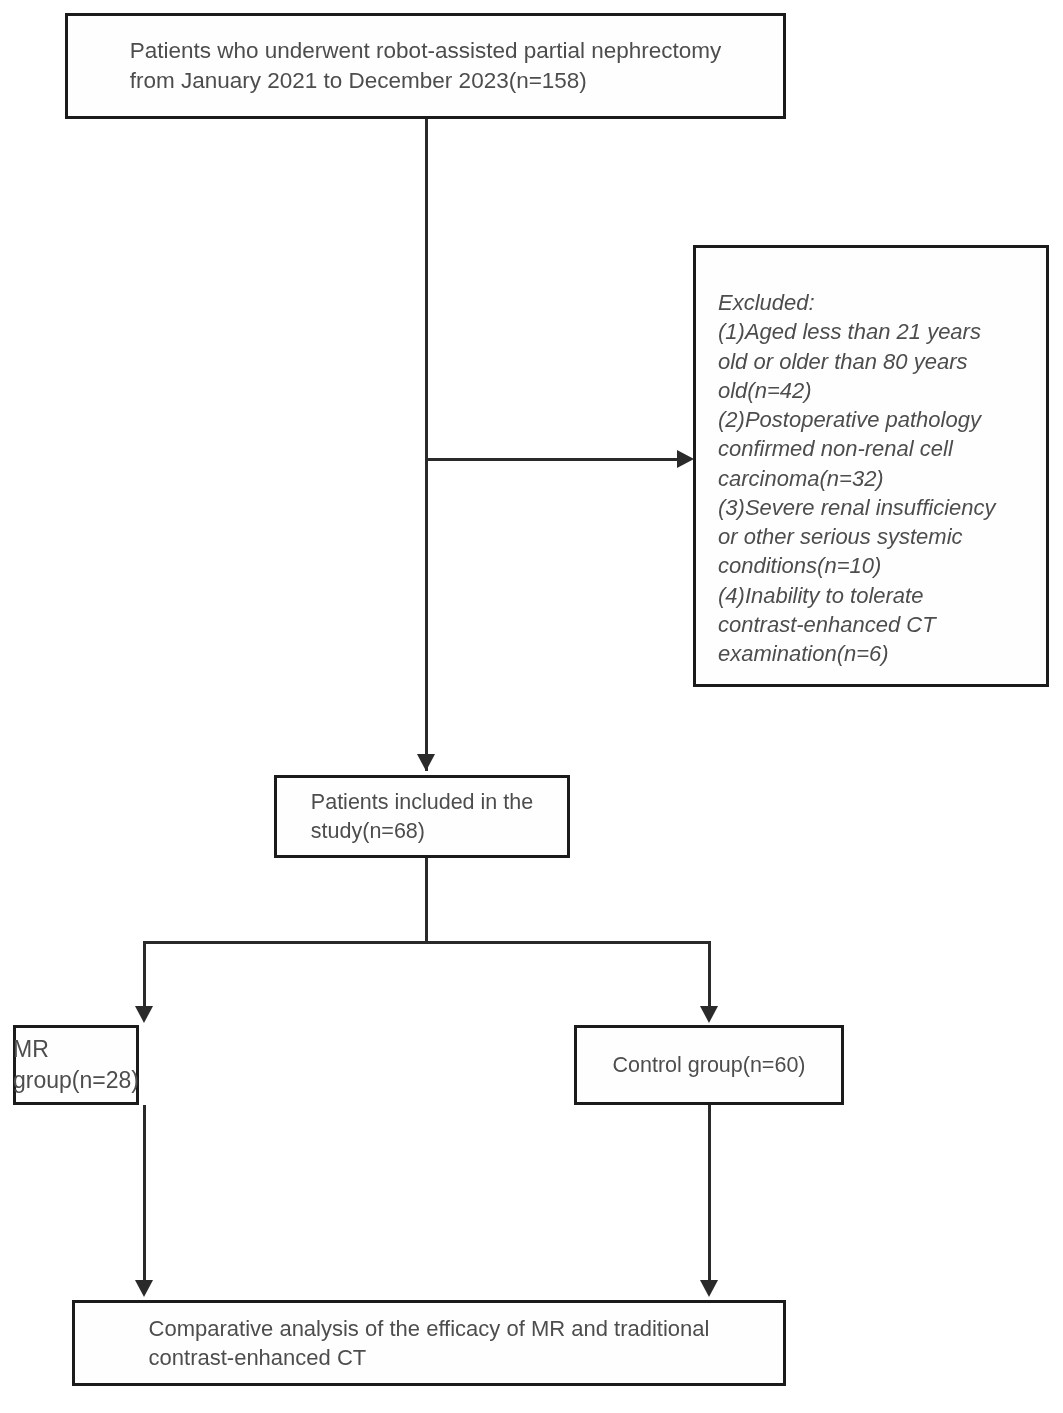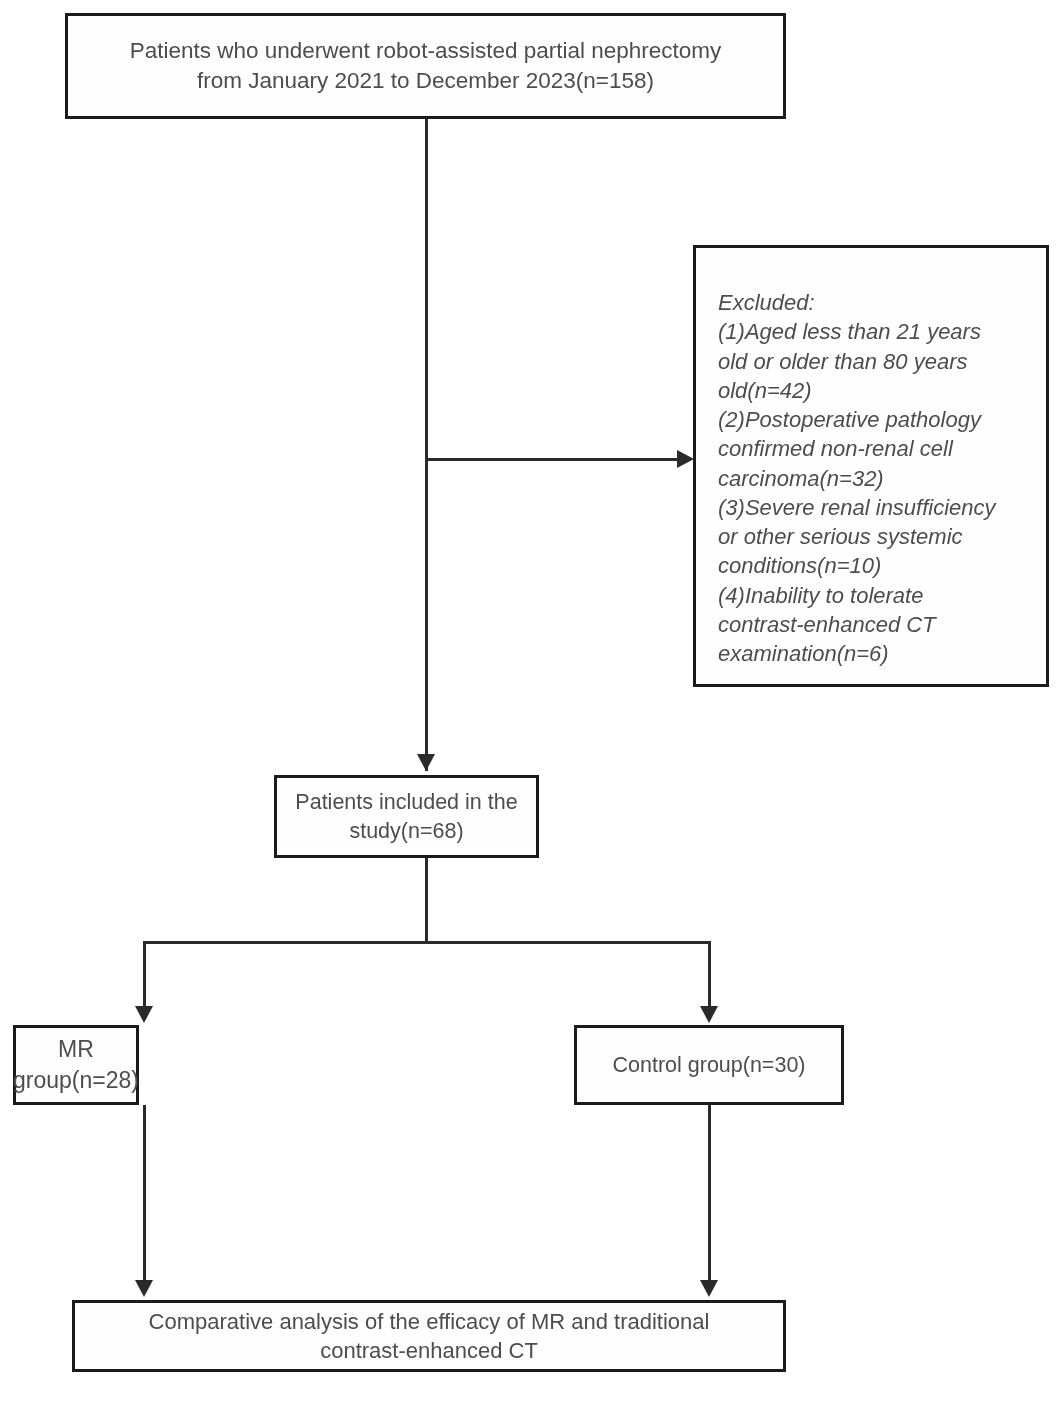--- a/index.html
+++ b/index.html
@@ -20,21 +20,21 @@
   }
   .node {
     position: absolute;
     box-sizing: border-box;
     border: 3px solid #1b1b1b;
     background: #fefefe;
     color: #4d4d4d;
     display: flex;
     align-items: center;
     justify-content: center;
-    text-align: center;
+    text-align: left;
     line-height: 1.33;
   }
   .node-text {
     display: block;
     white-space: pre-line;
   }
 
   
   #node-enrolled {
     left: 65px;  top: 13px;
@@ -49,37 +49,37 @@
     justify-content: flex-start;
     align-items: flex-start;
     text-align: left;
     padding: 40px 10px 0 22px;
     line-height: 1.33;
     font-style: italic;
   }
   #node-excluded .node-text { text-align: left; }
   #node-included {
     left: 274px; top: 775px;
-    width: 265px; height: 83px;
+    width: 296px; height: 83px;
     font-size: 21.5px;
     padding: 9px 12px;
   }
   #node-mr-group {
     left: 13px; top: 1025px;
     width: 126px; height: 80px;
     font-size: 23px;
   }
   #node-control-group {
     left: 574px; top: 1025px;
     width: 270px; height: 80px;
     font-size: 21.5px;
   }
   #node-analysis {
     left: 72px; top: 1300px;
-    width: 714px; height: 72px;
+    width: 714px; height: 86px;
     font-size: 22px;
     padding: 0 16px;
   }
 
   
   .edge {
     position: absolute;
     background: #2a2a2a;
   }
   .edge.v { width: 3px; }
@@ -151,21 +151,21 @@
   <div class="node" id="node-included">
     <span class="node-text">Patients included in the
 study(n=68)</span>
   </div>
 
   <div class="node" id="node-mr-group">
     <span class="node-text">MR group(n=28)</span>
   </div>
 
   <div class="node" id="node-control-group">
-    <span class="node-text">Control group(n=30)</span>
+    <span class="node-text">Control group(n=60)</span>
   </div>
 
   <div class="node" id="node-analysis">
     <span class="node-text">Comparative analysis of the efficacy of MR and traditional
 contrast-enhanced CT</span>
   </div>
 
   <div class="edge v" id="edge-trunk"></div>
 
   <div class="edge h" id="edge-to-excluded"></div>

